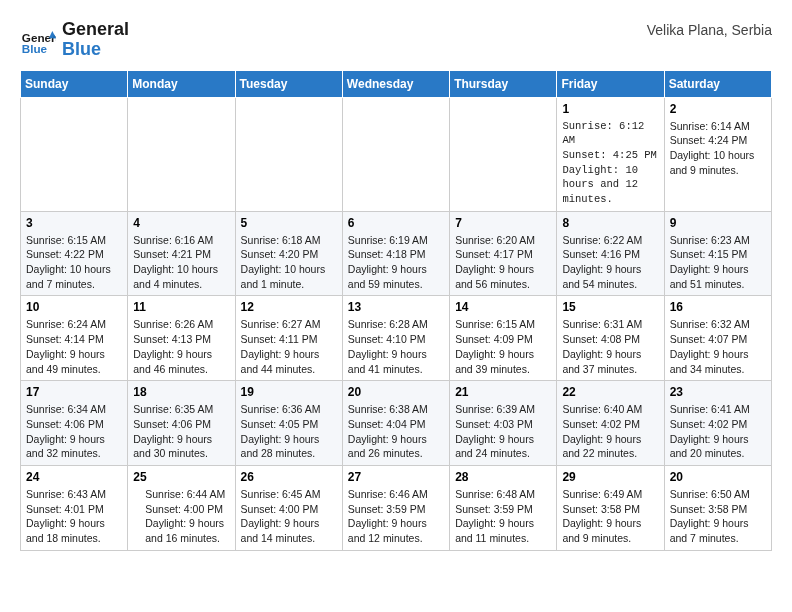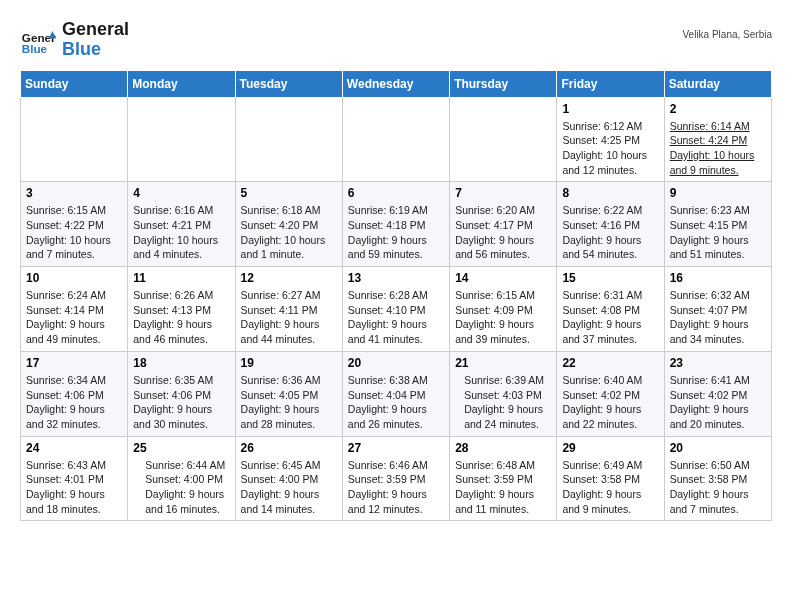--- a/index.html
+++ b/index.html
@@ -27,23 +27,23 @@
     }
     .title-block {
       text-align: right;
     }
     .month-title {
       font-size: 32px;
       font-weight: bold;
       color: #1a1a1a;
     }
     .subtitle {
-      font-size: 10px;
+      font-size: 14px;
       color: #444;
-      margin-top: 9px;
+      margin-top: 2px;
     }
     .calendar {
       width: 100%;
       border-collapse: collapse;
       font-size: 11px;
       padding-left: 36px;
     }
     .calendar th {
       background: #2979c6;
       color: #fff;
@@ -113,27 +113,27 @@
   </thead>
   <tbody id="calendar-body">
   <tr>
         <td class="empty-cell"></td>
         <td class="empty-cell"></td>
         <td class="empty-cell"></td>
         <td class="empty-cell"></td>
         <td class="empty-cell"></td>
         <td>
           <span class="day-number">1</span>
-          <div class="day-info" style="white-space: pre-line;">Sunrise: 6:12 AM
+          <div class="day-info" style="white-space: pre-line; font-family: Liberation Mono, monospace;">Sunrise: 6:12 AM
 Sunset: 4:25 PM
 Daylight: 10 hours and 12 minutes.</div>
         </td>
         <td>
           <span class="day-number">2</span>
-          <div class="day-info" style="white-space: pre-line; text-decoration: underline;">Sunrise: 6:14 AM
+          <div class="day-info" style="white-space: pre-line;">Sunrise: 6:14 AM
 Sunset: 4:24 PM
 Daylight: 10 hours and 9 minutes.</div>
         </td>
       </tr>
       <tr>
         <td>
           <span class="day-number">3</span>
           <div class="day-info" style="white-space: pre-line;">Sunrise: 6:15 AM
 Sunset: 4:22 PM
 Daylight: 10 hours and 7 minutes.</div>
@@ -239,21 +239,21 @@
 Daylight: 9 hours and 28 minutes.</div>
         </td>
         <td>
           <span class="day-number">20</span>
           <div class="day-info" style="white-space: pre-line;">Sunrise: 6:38 AM
 Sunset: 4:04 PM
 Daylight: 9 hours and 26 minutes.</div>
         </td>
         <td>
           <span class="day-number">21</span>
-          <div class="day-info" style="white-space: pre-line; margin-left: 9px;">Sunrise: 6:39 AM
+          <div class="day-info" style="white-space: pre-line;">Sunrise: 6:39 AM
 Sunset: 4:03 PM
 Daylight: 9 hours and 24 minutes.</div>
         </td>
         <td>
           <span class="day-number">22</span>
           <div class="day-info" style="white-space: pre-line;">Sunrise: 6:40 AM
 Sunset: 4:02 PM
 Daylight: 9 hours and 22 minutes.</div>
         </td>
         <td>

